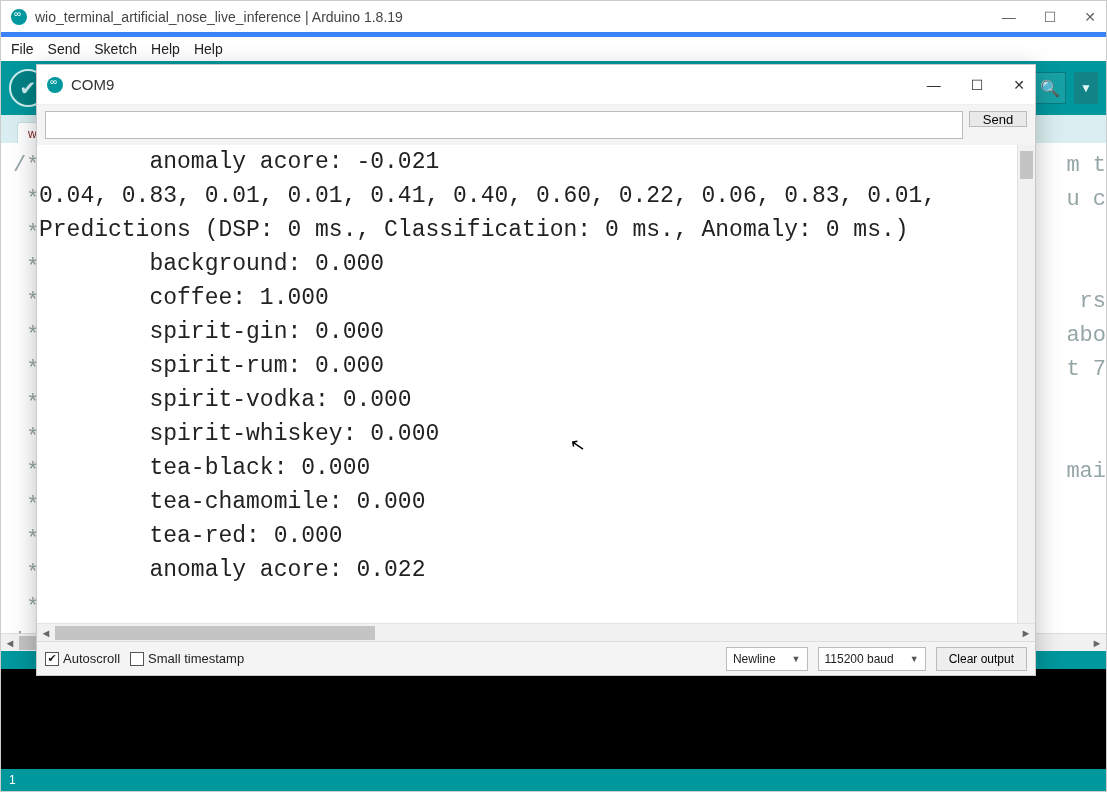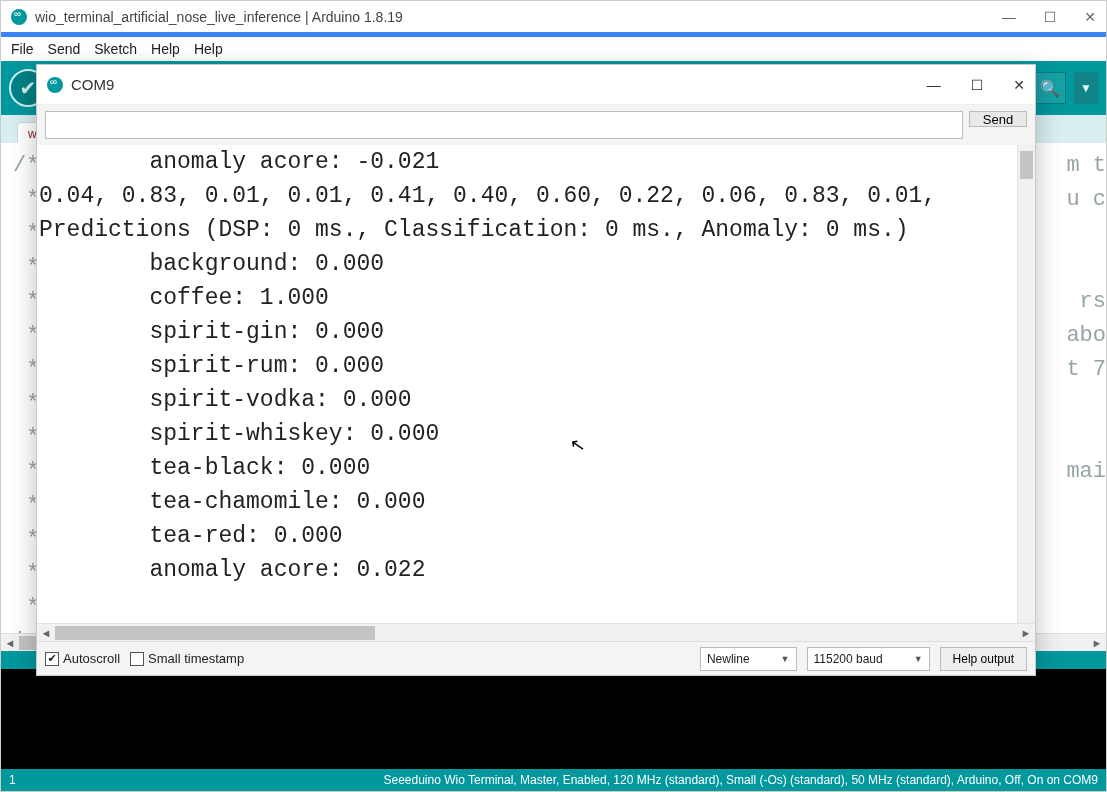--- a/index.html
+++ b/index.html
@@ -288,21 +288,21 @@
   .spacer { flex: 1; }
   .combo {
     height: 24px;
     border: 1px solid #bbb;
     background: #fff;
     display: inline-flex;
     align-items: center;
     padding: 0 6px;
     font-size: 12px;
     color: #222;
-    gap: 31px;
+    gap: 16px;
   }
   .combo .caret { font-size: 9px; color: #555; }
   .btn-clear {
     height: 24px;
     padding: 0 12px;
     border: 1px solid #bbb;
     background: #eee;
     font-size: 12px;
   }
 
@@ -383,21 +383,20 @@
     <span class="thumb"></span>
     <span style="flex:1"></span>
     <span class="arrow">►</span>
   </div>
 
   <div class="ide-statusbar-teal"></div>
   <div class="ide-console"></div>
 
   <div class="ide-bottom-status">
     <span>1</span>
-    <span class="right">Seeeduino Wio Terminal, Master, Enabled, 120 MHz (standard), Small (-Os) (standard), 50 MHz (standard), Arduino, Off, On on COM9</span>
   </div>
 
 </div>
 
 <div class="serial-window">
 
   <div class="serial-titlebar">
     <span class="serial-ic"></span>
     <span>COM9</span>
     <div class="serial-win-controls">
@@ -449,18 +448,18 @@
     </label>
     <span class="spacer"></span>
     <div class="combo">
       <span>Newline</span>
       <span class="caret">▼</span>
     </div>
     <div class="combo">
       <span>115200 baud</span>
       <span class="caret">▼</span>
     </div>
-    <button class="btn-clear">Help output</button>
+    <button class="btn-clear">Clear output</button>
   </div>
 
 </div>
 
 <div class="fake-cursor">↖</div>
 
 </body></html>

